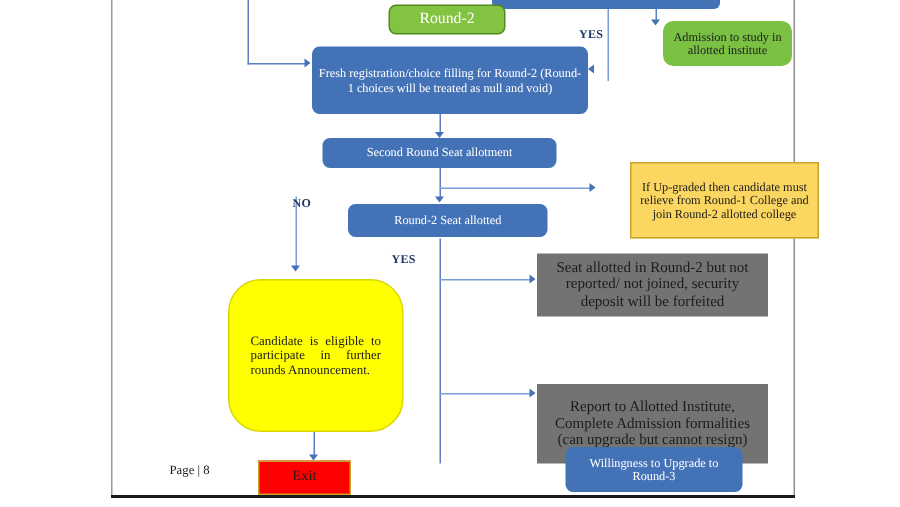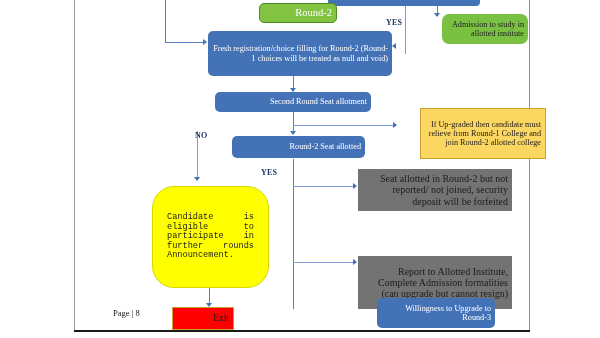--- a/index.html
+++ b/index.html
@@ -28,21 +28,21 @@
     position: absolute; left: 74px; top: 330px; width: 456px; height: 2px;
     background: #1a1a1a;
   }
 
   
   .node {
     position: absolute;
     display: flex;
     align-items: center;
     justify-content: center;
-    text-align: right;
+    text-align: center;
     line-height: 1.12;
     padding: 4px 4px;
   }
   .node span { display: block; width: 100%; }
 
   .n-blue {
     background: #4472b6;
     color: #ffffff;
     border-radius: 5px;
     font-size: 8.2px;
@@ -77,21 +77,20 @@
     font-size: 8.2px;
   }
   .n-yellowdoc {
     background: #ffff00;
     border: 1.2px solid #d8d800;
     border-radius: 22px;
     color: #1c1c1c;
     font-size: 8.6px;
     text-align: justify;
     padding: 22px 14px;
-    font-family: Liberation Mono, monospace;
   }
   .n-yellowdoc span { text-align: justify; text-align-last: left; }
   .n-red {
     background: #fe0000;
     border: 1px solid #c9a22c;
     color: #1c1c1c;
     font-size: 9.5px;
   }
 
   

